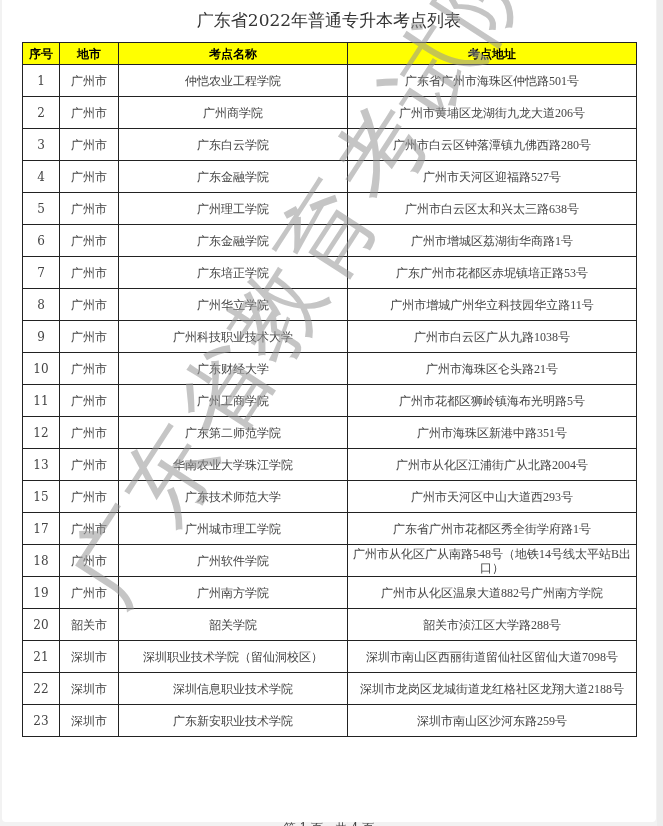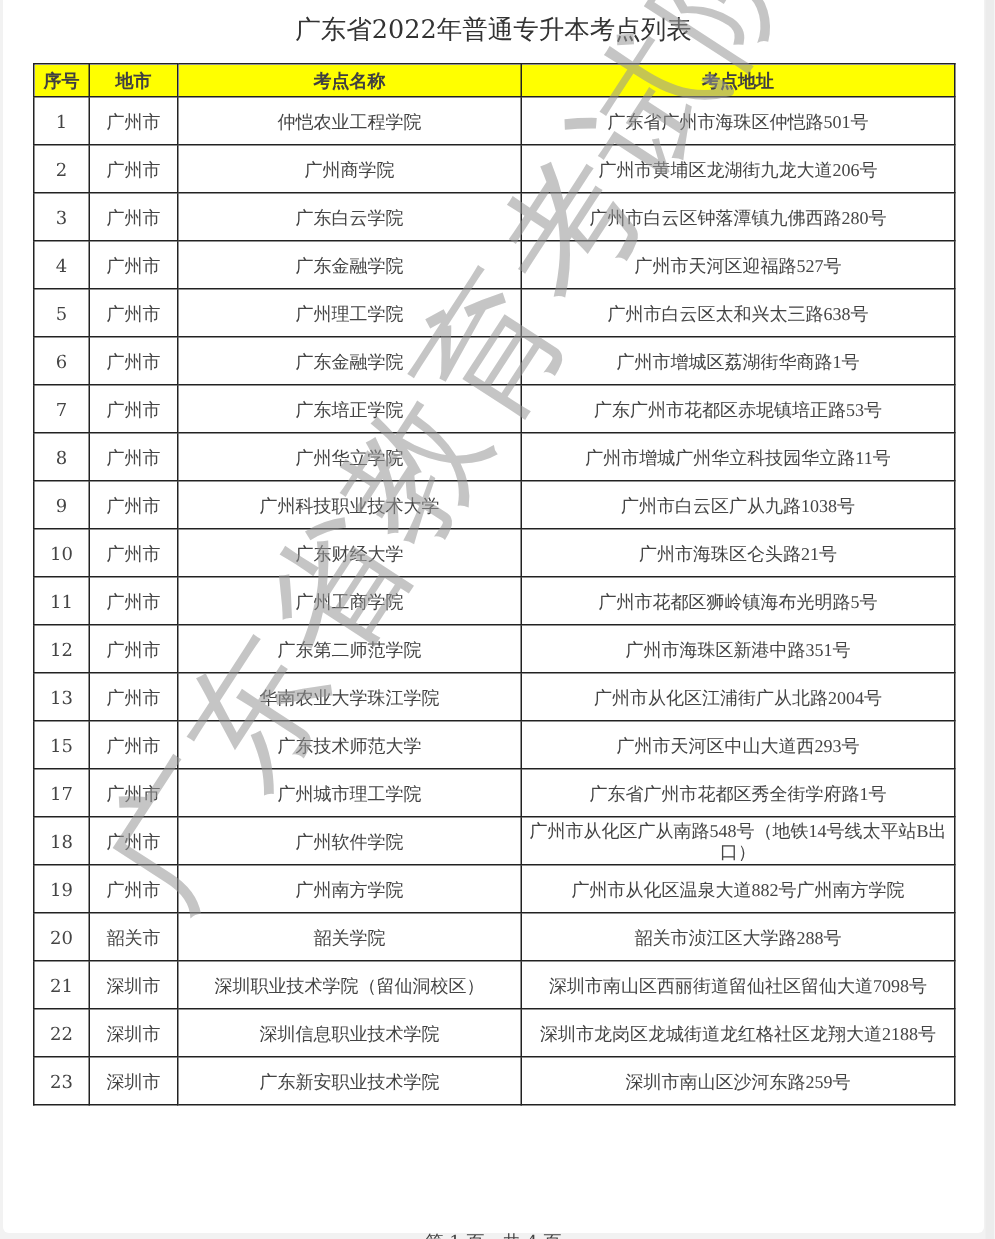--- a/index.html
+++ b/index.html
@@ -29,21 +29,21 @@
     text-align: center;
     vertical-align: middle;
     padding: 0 2px;
     font-size: 12px;
     color: #444;
     line-height: 14px;
     overflow: hidden;
   }
   table.sheet th {
     background: #ffff00;
-    color: #404040;
+    color: #000000;
     font-weight: bold;
     height: 21px;
     font-size: 12px;
   }
   table.sheet td { height: 31px; }
   td.seq { color: #333; }
   td.addr { font-size: 11.5px; font-family: Liberation Serif, serif; }
   .footer {
     position: absolute; left: 0; top: 804px; width: 654px; text-align: center;
     font-size: 12px; color: #444; margin-top: 16px;

